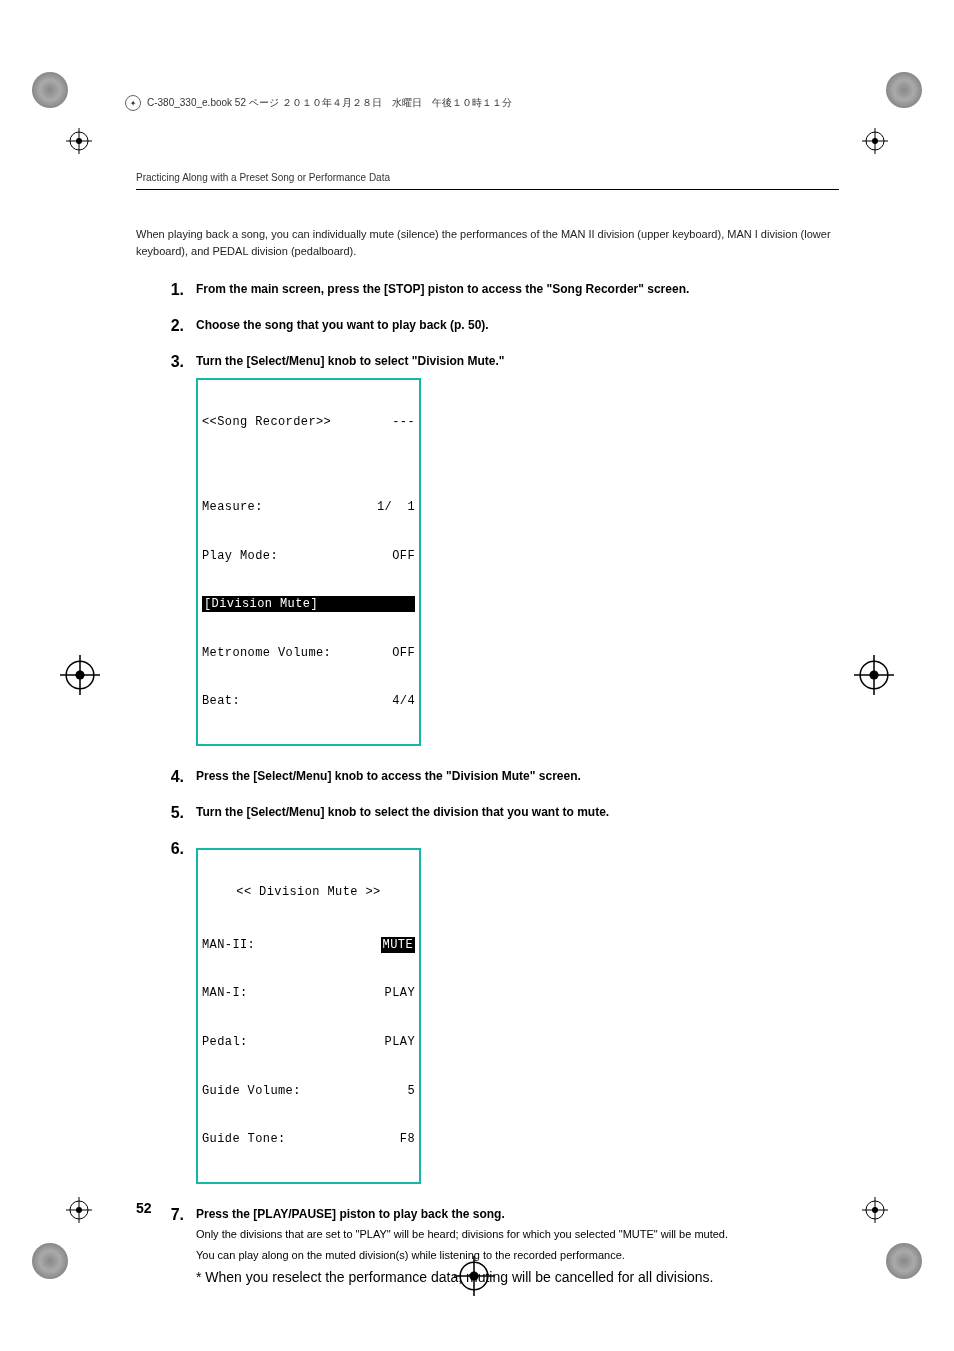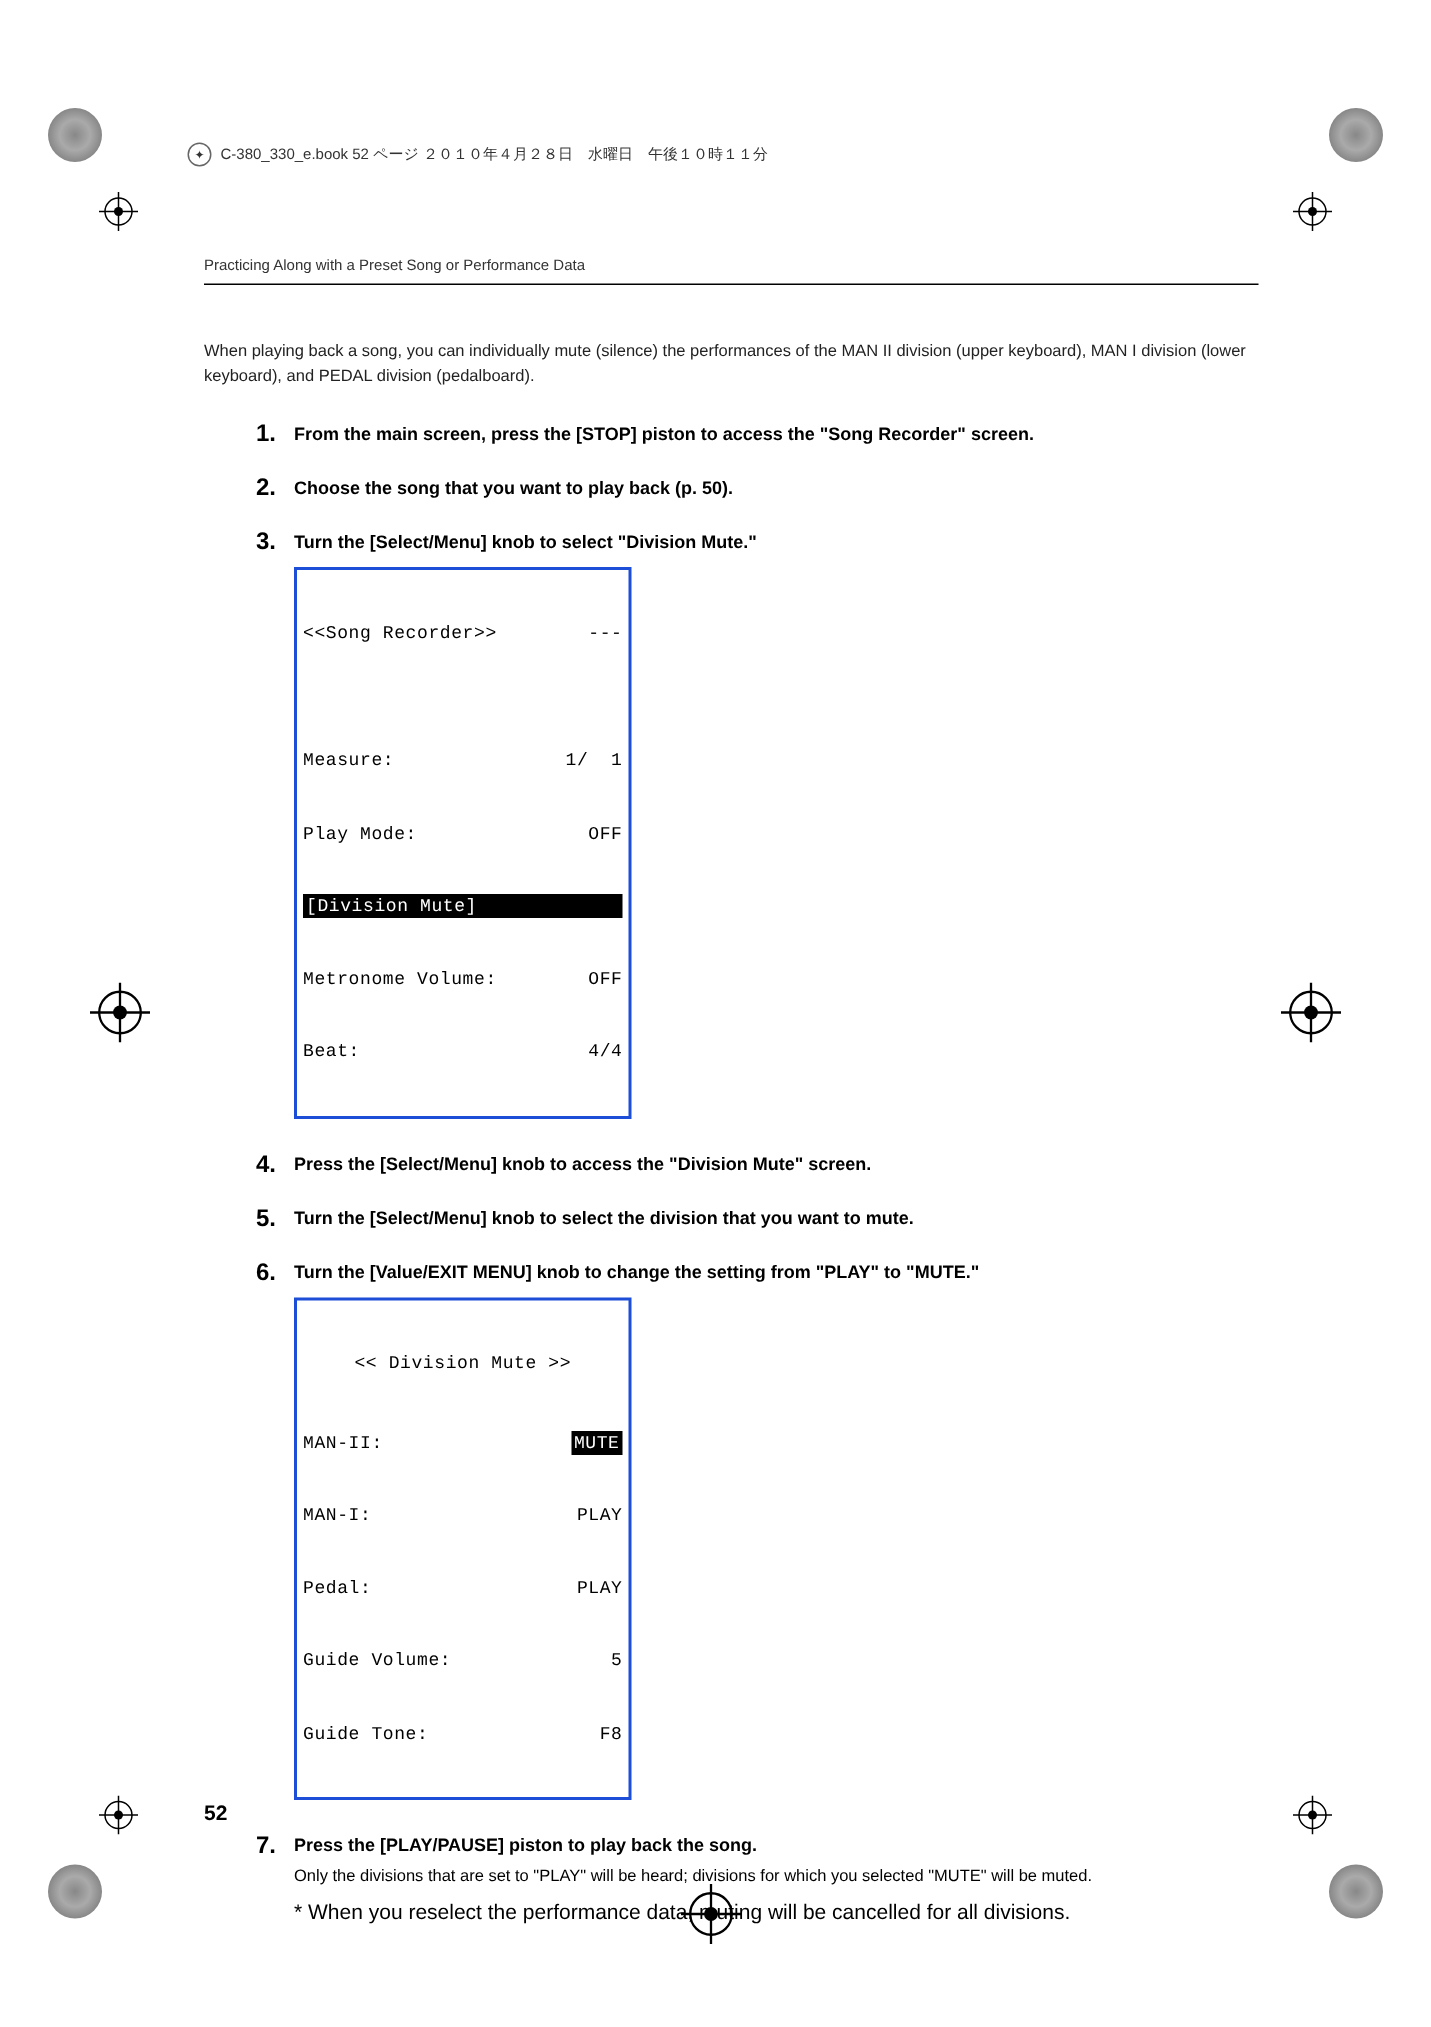--- a/index.html
+++ b/index.html
@@ -115,21 +115,21 @@
       line-height: 1.5;
       margin-top: 4px;
     }
     .step-note {
       font-size: 14px;
       line-height: 1.5;
       margin-top: 4px;
     }
     .lcd {
       margin: 8px 0 4px 0;
-      border: 2px solid #1d4ed8;
+      border: 2px solid #14b8a6;
       width: 225px;
       font-family: "Courier New", monospace;
       font-size: 12px;
       line-height: 1.35;
       padding: 2px 4px;
       white-space: pre;
       letter-spacing: 0.4px;
     }
     .lcd-row {
       display: flex;
@@ -271,35 +271,35 @@
   <div class="step">
     <div class="step-num">5.</div>
     <div class="step-body">
         <div class="step-title">Turn the [Select/Menu] knob to select the division that you want to mute.</div>
       </div>
   </div>
 
   <div class="step">
     <div class="step-num">6.</div>
     <div class="step-body">
-      <div class="step-title">Turn the [Value/EXIT MENU] knob to change the setting from "PLAY" to "MUTE."</div>
       <div class="lcd">
         <div class="lcd-title">&lt;&lt; Division Mute &gt;&gt;</div>
         <div class="lcd-row"><span>MAN-II:</span><span class="lcd-hl">MUTE</span></div>
         <div class="lcd-row"><span>MAN-I:</span><span>PLAY</span></div>
         <div class="lcd-row"><span>Pedal:</span><span>PLAY</span></div>
         <div class="lcd-row"><span>Guide Volume:</span><span>5</span></div>
         <div class="lcd-row"><span>Guide Tone:</span><span>F8</span></div>
       </div>
     </div>
   </div>
 
   <div class="step">
     <div class="step-num">7.</div>
     <div class="step-body">
       <div class="step-title">Press the [PLAY/PAUSE] piston to play back the song.</div>
       <div class="step-desc">Only the divisions that are set to "PLAY" will be heard; divisions for which you selected "MUTE" will be muted.</div>
+      <div class="step-desc">You can play along on the muted division(s) while listening to the recorded performance.</div>
       <div class="step-note">*   When you reselect the performance data, muting will be cancelled for all divisions.</div>
     </div>
   </div>
 
   <div class="page-number">52</div>
 </div>
 
 </body></html>

